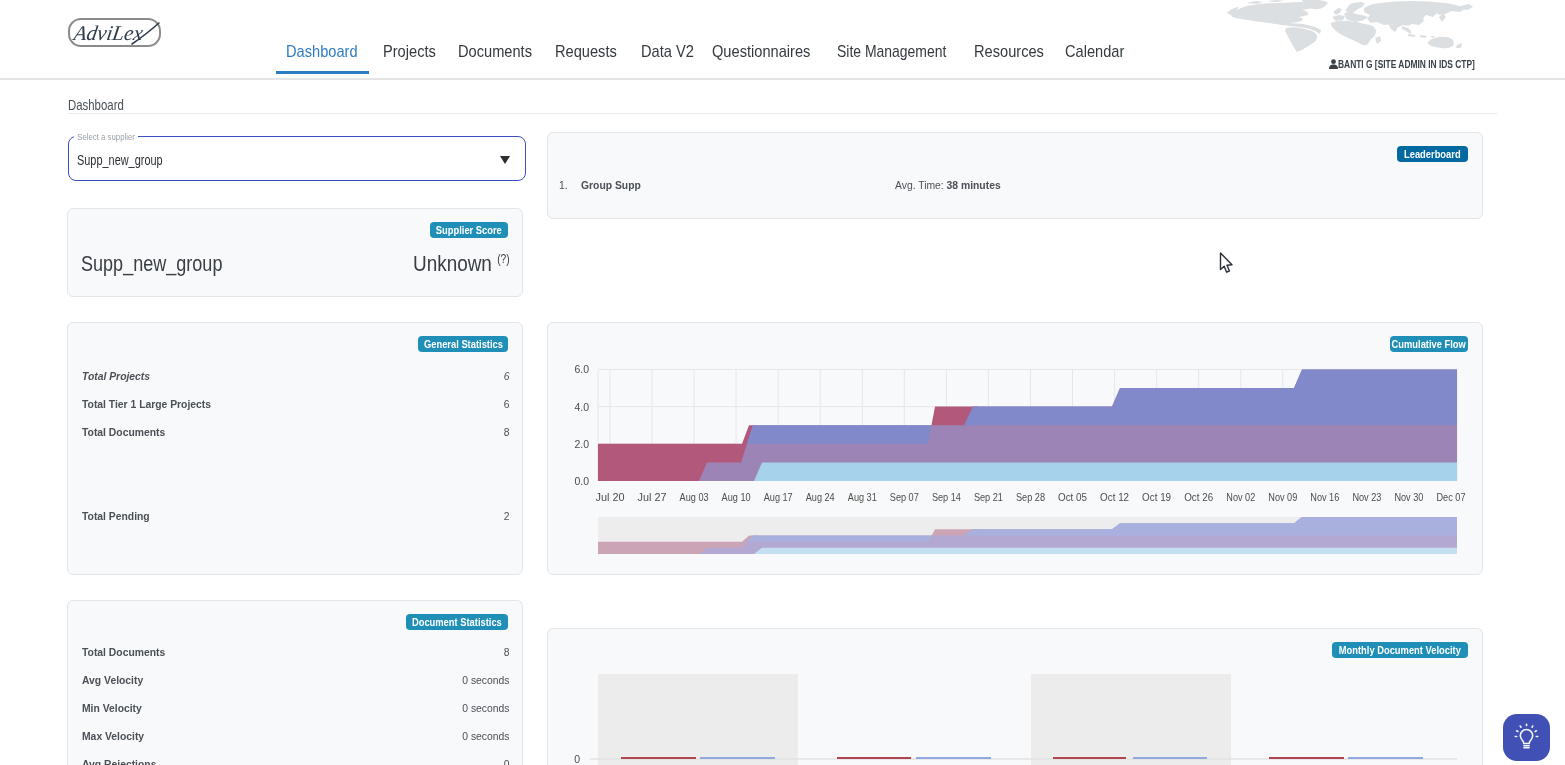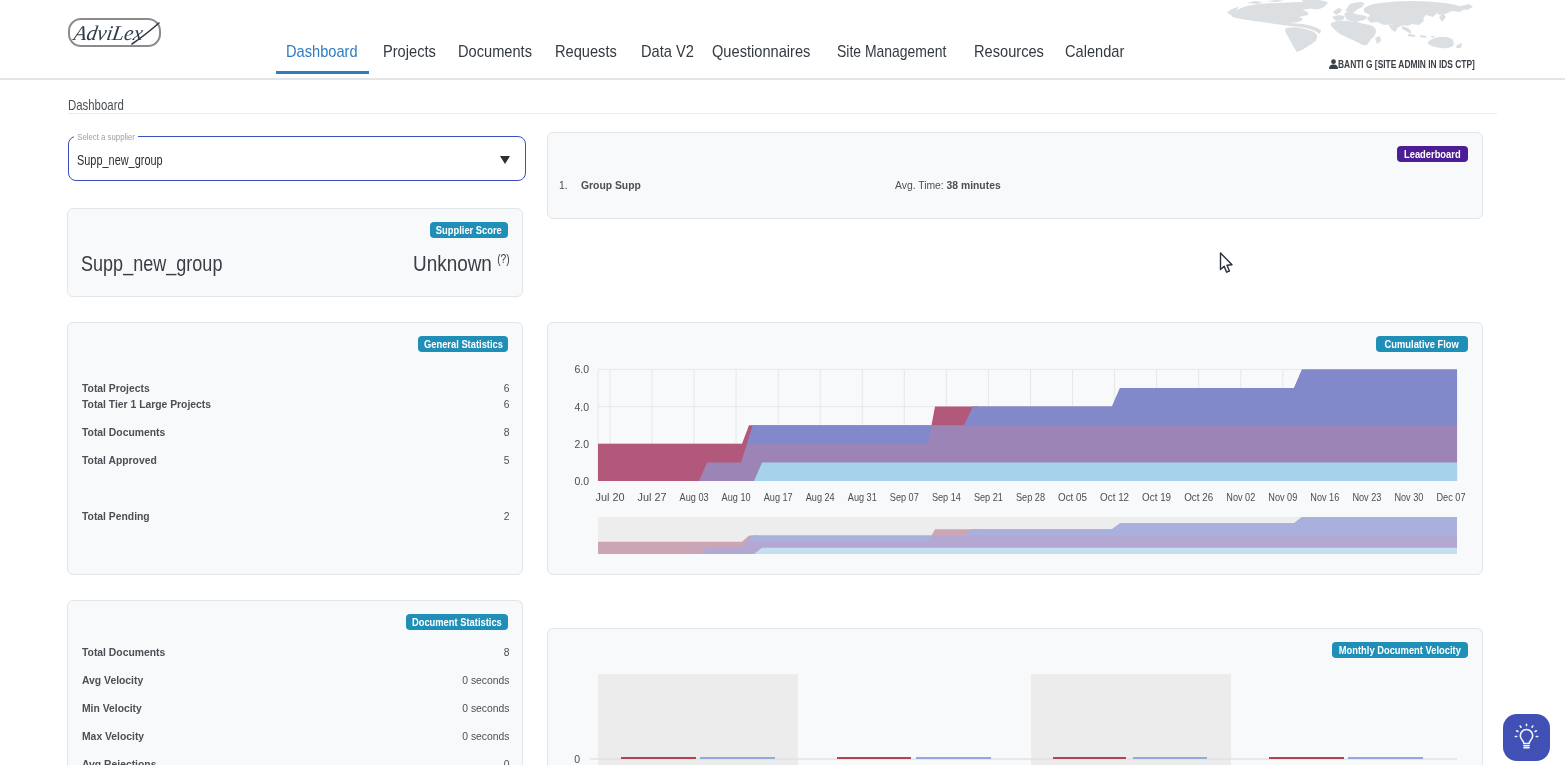--- a/index.html
+++ b/index.html
@@ -4,21 +4,21 @@
 <style>
   * { margin:0; padding:0; box-sizing:border-box; }
   html,body { width:1565px; height:765px; overflow:hidden; background:#fff;
     font-family:"Liberation Sans", sans-serif; }
   .abs { position:absolute; }
   .card { position:absolute; background:#f8f9fa; border:1px solid #e2e6e9; border-radius:6px; }
   .badge { position:absolute; top:13px; right:14px; height:16px; color:#fff; font-size:11px; font-weight:bold;
     border-radius:4px; display:flex; align-items:center; justify-content:center; }
   .badge span { display:inline-block; transform:scaleX(0.85); white-space:nowrap; }
   .teal { background:#1f8fb8; }
-  .green { background:#4c1d95;text-align:center; }
+  .green { background:#0369a1;text-align:center; }
   .statrow { position:absolute; left:14px; right:13px; height:28px; }
   .statrow b { position:absolute; left:0; top:7px; font-size:11.5px; color:#4a5056; transform:scaleX(0.9); transform-origin:0 50%; white-space:nowrap; }
   .statrow span { position:absolute; right:0; top:7px; font-size:11.5px; color:#4a5056; transform:scaleX(0.9); transform-origin:100% 50%; white-space:nowrap; }
   .nav { position:absolute; top:42px; font-size:17px; color:#343a40; transform:scaleX(0.86); transform-origin:0 0; white-space:nowrap; z-index:7; }
 </style>
 </head>
 <body>
 
 <div class="abs" style="left:0;top:0;width:1565px;height:80px;background:#fff;border-bottom:2px solid #e4e4e4;z-index:5;"></div>
 <div class="abs" style="left:68px;top:18px;width:93px;height:29px;border:2px solid #8b8b8b;border-radius:13px;z-index:6;"></div>
@@ -91,44 +91,40 @@
     </div>
   <div class="abs" style="left:11px;top:46px;font-size:11.5px;color:#4a5056;transform:scaleX(0.9);transform-origin:0 0;">1.</div>
   <div class="abs" style="left:33px;top:46px;font-size:11.5px;font-weight:bold;color:#4a5056;transform:scaleX(0.9);transform-origin:0 0;">Group Supp</div>
   <div class="abs" style="left:347px;top:46px;font-size:11.5px;color:#4a5056;transform:scaleX(0.9);transform-origin:0 0;">Avg. Time: <b>38 minutes</b></div>
 </div>
 
 <div class="card" style="left:67px;top:322px;width:456px;height:253px;">
   <div class="badge teal" style="width:90px;justify-content:center;">
       <span>General Statistics</span>
     </div>
-  <div class="statrow" style="top:52px;">
+  <div class="statrow" style="top:40px;font-style:italic;">
       <b>Total Projects</b>
       <span>6</span>
     </div>
   <div class="statrow" style="top:68px;">
       <b>Total Tier 1 Large Projects</b>
       <span>6</span>
     </div>
   <div class="statrow" style="top:96px;">
       <b>Total Documents</b>
       <span>8</span>
     </div>
-  <div class="statrow" style="top:124px;">
-      <b>Total Approved</b>
-      <span>5</span>
-    </div>
   <div class="statrow" style="top:180px;">
       <b>Total Pending</b>
       <span>2</span>
     </div>
 </div>
 
 <div class="card" style="left:547px;top:322px;width:936px;height:253px;">
-  <div class="badge teal" style="width:92px;margin-left:12px;">
+  <div class="badge teal" style="width:78px;margin-left:12px;">
       <span>Cumulative Flow</span>
     </div>
   <svg class="abs" style="left:0;top:0;" width="934" height="251" viewBox="0 0 934 251">
 <line x1="50" y1="46.4" x2="50" y2="158.0" stroke="#e7e7e7" stroke-width="1"></line>
 <line x1="62.0" y1="46.4" x2="62.0" y2="158.0" stroke="#e7e7e7" stroke-width="1"></line>
 <line x1="104.0" y1="46.4" x2="104.0" y2="158.0" stroke="#e7e7e7" stroke-width="1"></line>
 <line x1="146.1" y1="46.4" x2="146.1" y2="158.0" stroke="#e7e7e7" stroke-width="1"></line>
 <line x1="188.1" y1="46.4" x2="188.1" y2="158.0" stroke="#e7e7e7" stroke-width="1"></line>
 <line x1="230.2" y1="46.4" x2="230.2" y2="158.0" stroke="#e7e7e7" stroke-width="1"></line>
 <line x1="272.2" y1="46.4" x2="272.2" y2="158.0" stroke="#e7e7e7" stroke-width="1"></line>

